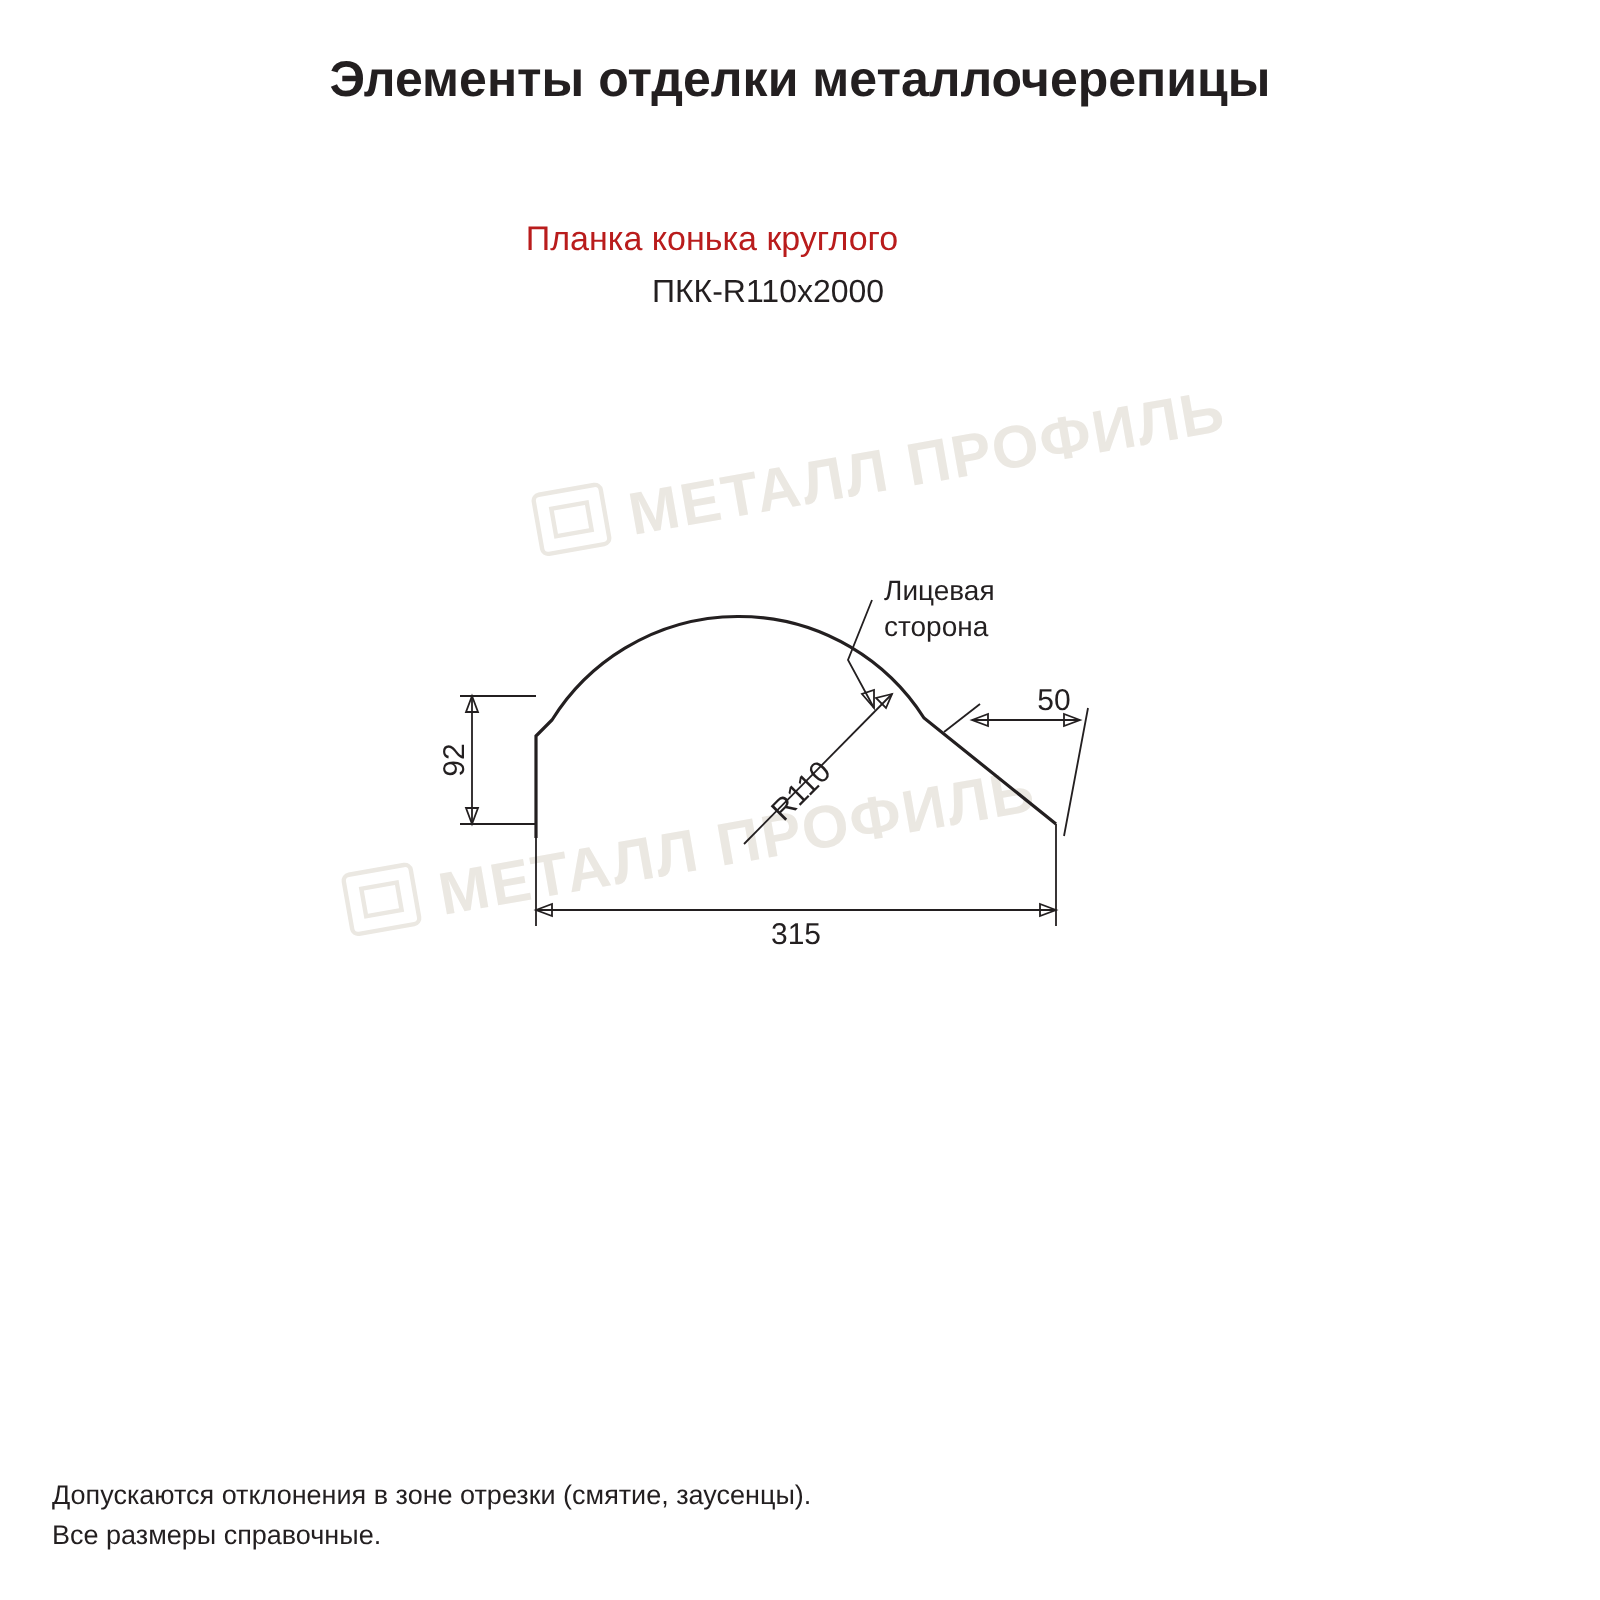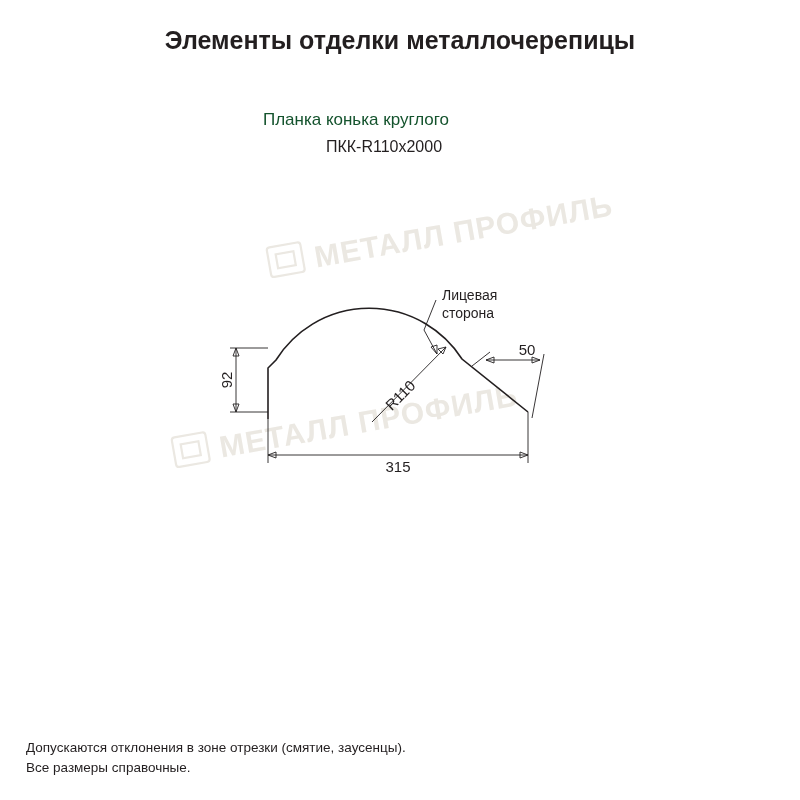--- a/index.html
+++ b/index.html
@@ -30,21 +30,21 @@
     letter-spacing: 0px;
     color: #231f20;
   }
   .subtitle {
     position: absolute;
     top: 110px;
     left: 0;
     width: 712px;
     text-align: center;
     font-size: 17px;
-    color: #14532d;
+    color: #b91c1c;
   }
   .code {
     position: absolute;
     top: 138px;
     left: 0;
     width: 768px;
     text-align: center;
     font-size: 16px;
     color: #231f20;
   }

